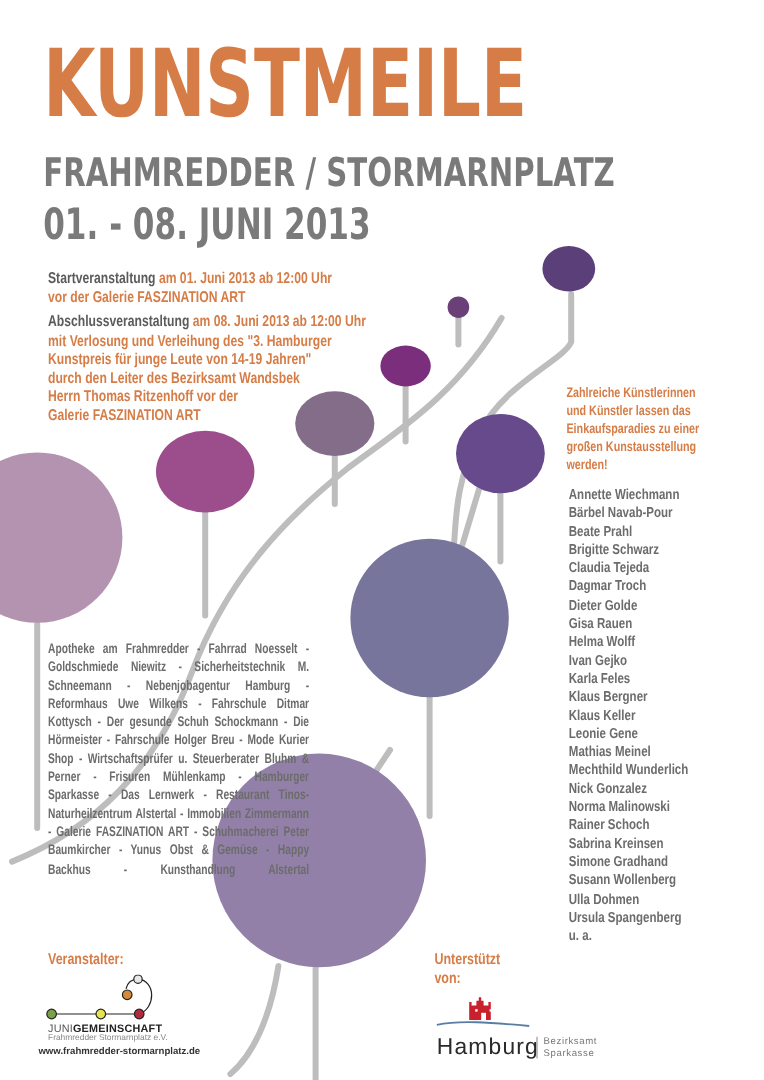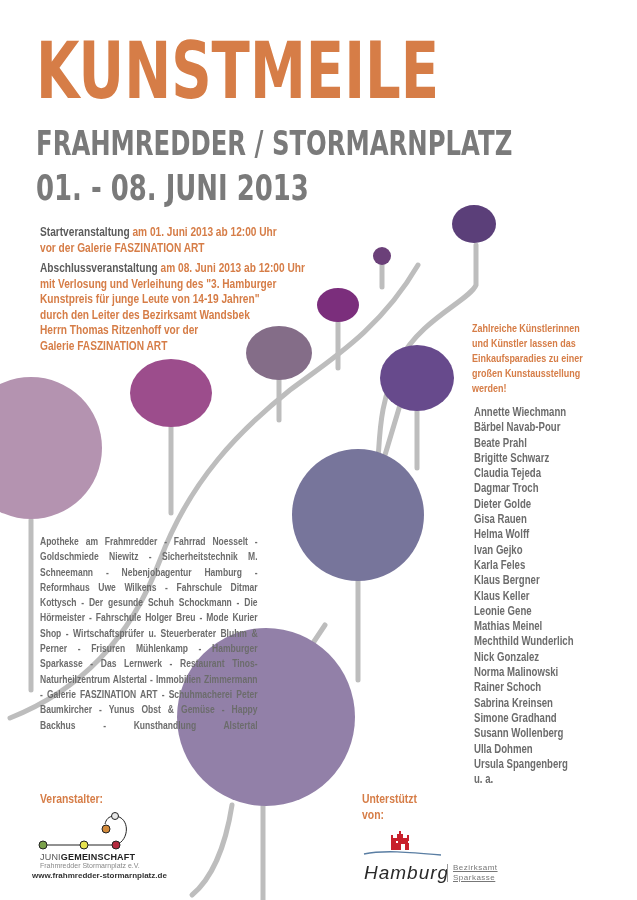--- a/index.html
+++ b/index.html
@@ -20,23 +20,23 @@
     .sponsors { left: 40px; top: 533px; width: 296px; color: #6c6c6c; font-weight: bold; font-size: 11.6px; line-height: 15.3px; text-align: justify; text-align-last: justify; transform: scaleX(0.735); transform-origin: left top; }
     .label-orange { color: #d67d47; font-weight: bold; font-size: 13px; line-height: 16px; transform: scaleX(0.8); transform-origin: left top; white-space: nowrap; }
     .veran { left: 40px; top: 791px; }
     .unter { left: 362px; top: 791px; width: 90px; white-space: normal; }
     .wg-logo { position: absolute; left: 38px; top: 812px; z-index: 2; }
     .wg-text1 { left: 40px; top: 852px; font-size: 9px; letter-spacing: 0.2px; color: #555; white-space: nowrap; }
     .wg-text1 b { color: #222; }
     .wg-text2 { left: 40px; top: 862px; font-size: 7px; color: #888; white-space: nowrap; }
     .wg-text3 { left: 32px; top: 871px; font-size: 8px; color: #333; font-weight: bold; white-space: nowrap; }
     .hh-logo { position: absolute; left: 363px; top: 828px; z-index: 2; }
-    .hh-name { left: 364px; top: 862px; font-size: 19px; color: #2a2a2a; letter-spacing: 1px; white-space: nowrap; font-style: italic; }
+    .hh-name { left: 364px; top: 862px; font-size: 19px; color: #2a2a2a; letter-spacing: 1px; white-space: nowrap; }
     .hh-sep { position: absolute; left: 447px; top: 864px; width: 1px; height: 18px; background: #999; z-index: 2; }
-    .hh-bez { left: 453px; top: 863px; font-size: 8px; line-height: 10px; color: #777; letter-spacing: 0.5px; white-space: nowrap; text-decoration: underline; }
+    .hh-bez { left: 453px; top: 863px; font-size: 8px; line-height: 10px; color: #777; letter-spacing: 0.5px; white-space: nowrap; }
   </style>
 </head>
 <body>
 
 <svg class="art" viewBox="0 0 637 900" xmlns="http://www.w3.org/2000/svg">
   <g stroke="#bdbdbd" stroke-width="5" fill="none" stroke-linecap="round">
 
     <path d="M418 265 C 380 330, 330 360, 290 390 C 240 430, 190 480, 160 560 C 130 640, 80 690, 10 718"></path>
 
     <path d="M476 245 L476 285 C 470 300, 420 320, 400 360 C 380 400, 380 430, 378 460"></path>

